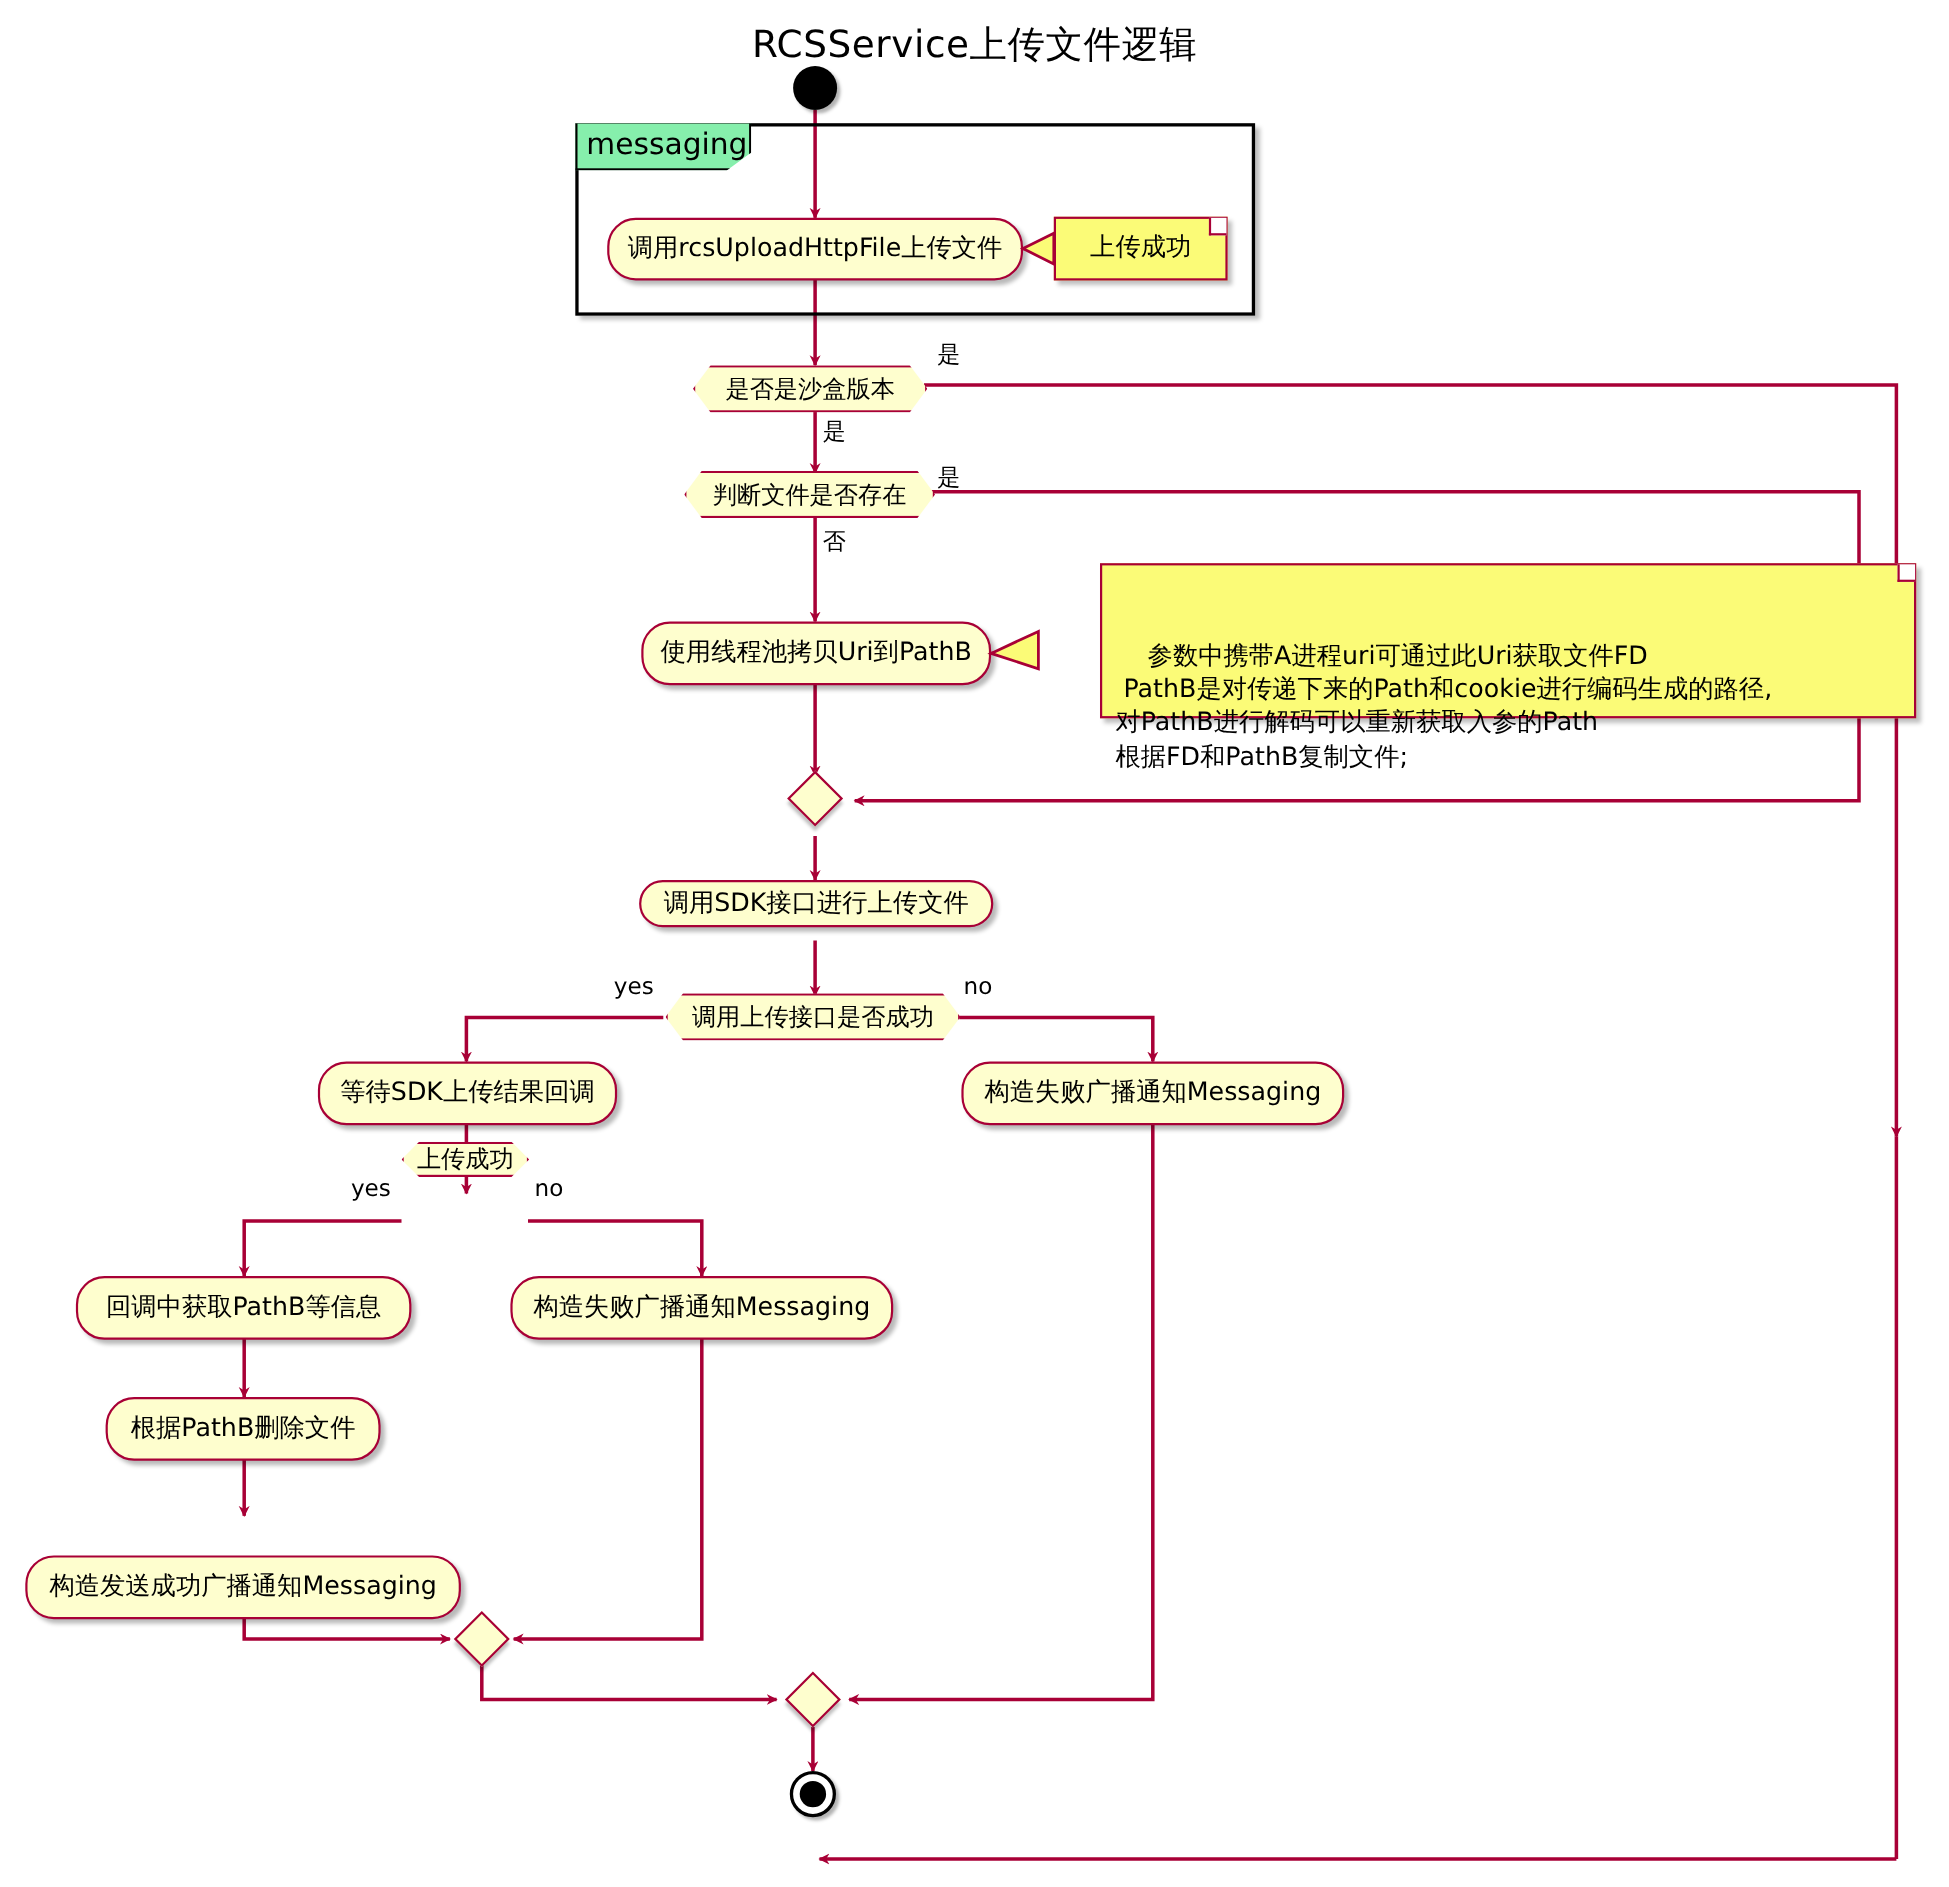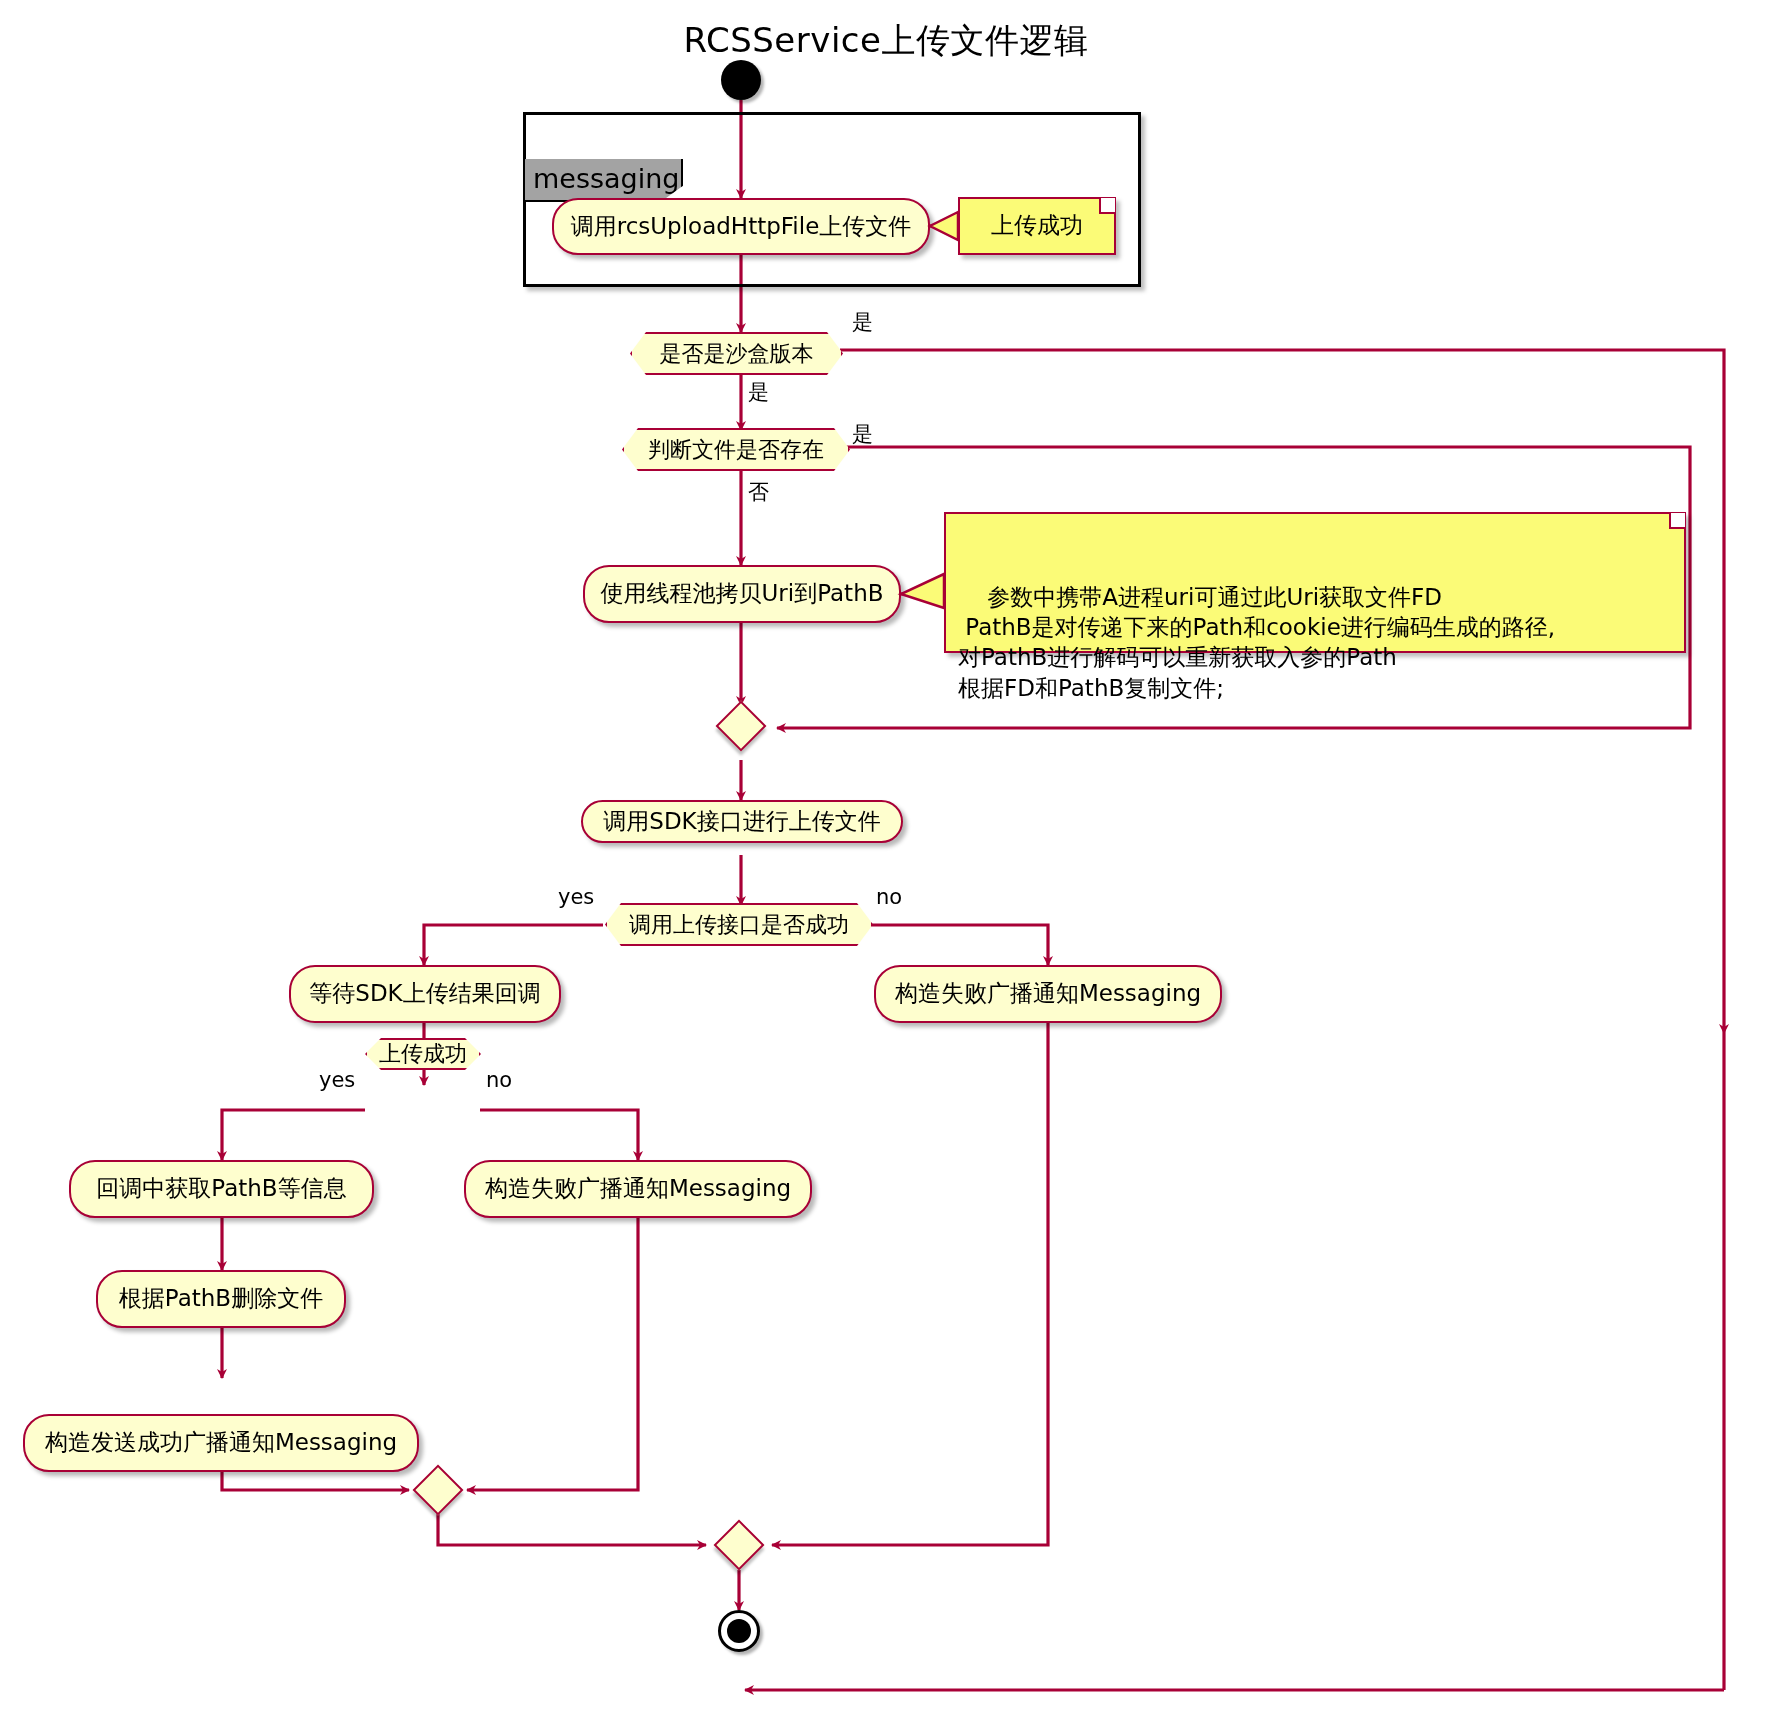--- a/index.html
+++ b/index.html
@@ -109,30 +109,29 @@
     position: absolute;
     border: 3px solid #000000;
     background: transparent;
     box-sizing: border-box;
     box-shadow: 4px 4px 4px rgba(0,0,0,0.25);
   }
   .partition-tab {
     position: absolute;
     border: 2.5px solid #000000;
     border-top: none;
-    background: #a3a3a3;
+    background: #86efac;
     box-sizing: border-box;
     font-size: 27px;
     color: #000;
     padding: 0 10px 2px 8px;
     display: flex;
     align-items: center;
     clip-path: polygon(0 0, 100% 0, 100% 62%, 86% 100%, 0 100%);
     box-shadow: 3px 3px 3px rgba(0,0,0,0.2);
-    margin-top: 47px;
   }
   
   .note {
     position: absolute;
     background: #FBFB77;
     border: 2px solid #A80036;
     box-sizing: border-box;
     font-size: 23px;
     line-height: 1.32;
     color: #000;
@@ -259,21 +258,21 @@
   <div class="decision" style="left:622px; top:428px; width:228px; height:43px;">
     <span class="dec-inner">判断文件是否存在</span>
   </div>
   <div class="edge-label" style="left:852px; top:420px;">是</div>
   <div class="edge-label" style="left:748px; top:478px;">否</div>
 
   <div class="node activity" style="left:583px; top:565px; width:318px; height:58px;">
     <span>使用线程池拷贝Uri到PathB</span>
   </div>
 
-  <div class="note" style="left:944px; top:512px; width:742px; height:141px;">
+  <div class="note" style="left:1000px; top:512px; width:742px; height:141px;">
     <div class="note-fold"></div>
     <span>参数中携带A进程uri可通过此Uri获取文件FD
  PathB是对传递下来的Path和cookie进行编码生成的路径,
 对PathB进行解码可以重新获取入参的Path
 根据FD和PathB复制文件;</span>
   </div>
   <svg class="wires">
     <path d="M944,590 L901,594" stroke="#A80036" stroke-width="3" fill="none"></path>
     <path d="M944,574 L901,594 L944,608 z" fill="#FBFB77" stroke="#A80036" stroke-width="2.5"></path>
   </svg>

